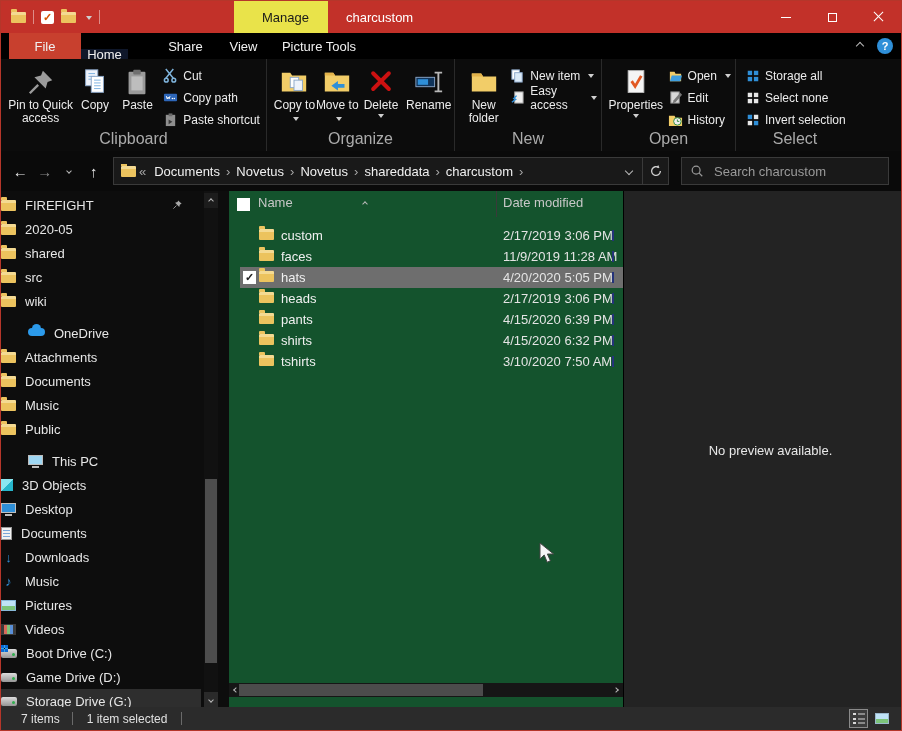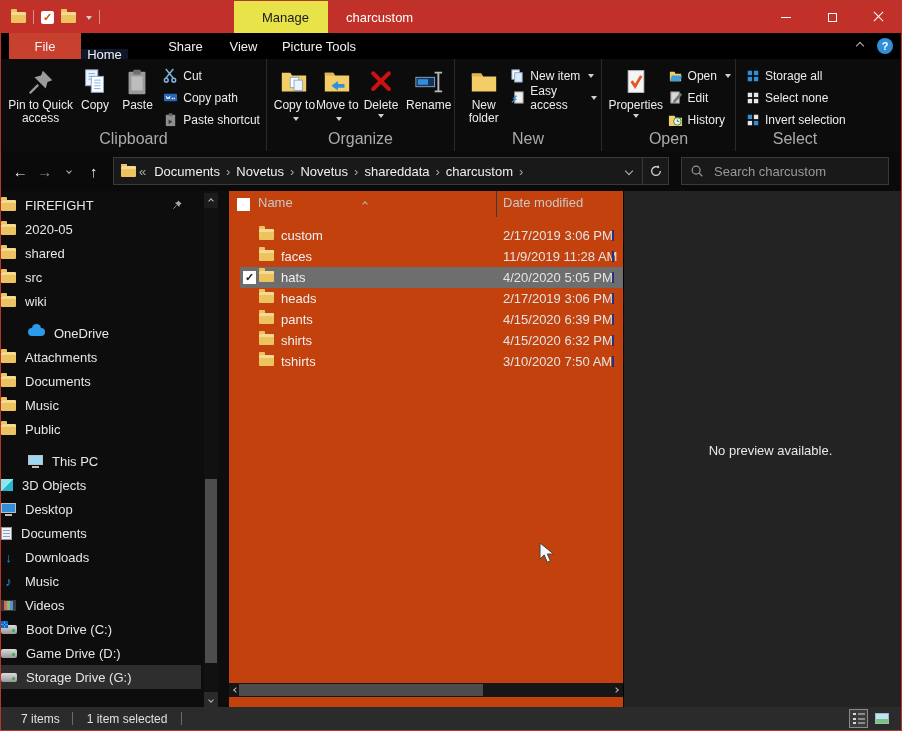--- a/index.html
+++ b/index.html
@@ -95,21 +95,21 @@
   .icn-drive-boot::before{content:"";position:absolute;left:0;top:-4px;width:7px;height:7px;background:
     linear-gradient(90deg,#35a4e8 0 3px,transparent 3px 4px,#35a4e8 4px),
     linear-gradient(#35a4e8 0 3px,transparent 3px 4px,#35a4e8 4px);background-blend-mode:multiply;}
   .glyph-icn{font-size:13px;line-height:13px;width:15px;text-align:center;color:#2f8fd8;font-weight:bold;}
   
   .side-scroll{position:absolute;left:203px;top:0;width:14px;height:518px;background:#111;}
   .side-scroll .sbtn{position:absolute;left:0;width:14px;height:15px;display:flex;align-items:center;justify-content:center;background:#1c1c1c;}
   .side-scroll .thumb{position:absolute;left:1px;width:12px;top:288px;height:184px;background:#4d4d4d;}
 
   
-  .filearea{position:absolute;left:228px;top:0;width:394px;height:518px;background:#c2410c;}
+  .filearea{position:absolute;left:228px;top:0;width:394px;height:518px;background:#14532d;}
   .fheader{position:absolute;left:0;top:0;right:0;height:26px;display:flex;align-items:center;font-size:13px;color:#c8c8c8;}
   .hcheck{position:absolute;left:8px;top:7px;width:13px;height:13px;background:#fff;}
   .hname{position:absolute;left:29px;top:4px;}
   .hsort{position:absolute;left:134px;top:3px;}
   .hsep{position:absolute;top:0;height:26px;width:1px;background:#3a3a3a;}
   .hdate{position:absolute;left:274px;top:4px;}
   .frows{position:absolute;left:0;top:34px;right:0;}
   .frow{position:relative;height:21px;display:flex;align-items:center;font-size:13px;color:#f0f0f0;margin-left:11px;}
   .frow .icn-folder{position:absolute;left:19px;top:4px;}
   .fname{position:absolute;left:41px;}
@@ -526,20 +526,24 @@
           </div>
           <div class="side-item lvl1">
             <span class="icn glyph-icn">↓</span>
             <span>Downloads</span>
           </div>
           <div class="side-item lvl1">
             <span class="icn glyph-icn">♪</span>
             <span>Music</span>
           </div>
           <div class="side-item lvl1">
+            <span class="icn icn-picture"></span>
+            <span>Pictures</span>
+          </div>
+          <div class="side-item lvl1">
             <span class="icn icn-video"></span>
             <span>Videos</span>
           </div>
           <div class="side-item lvl1">
             <span class="icn icn-drive-boot"></span>
             <span>Boot Drive (C:)</span>
           </div>
           <div class="side-item lvl1">
             <span class="icn icn-drive"></span>
             <span>Game Drive (D:)</span>

